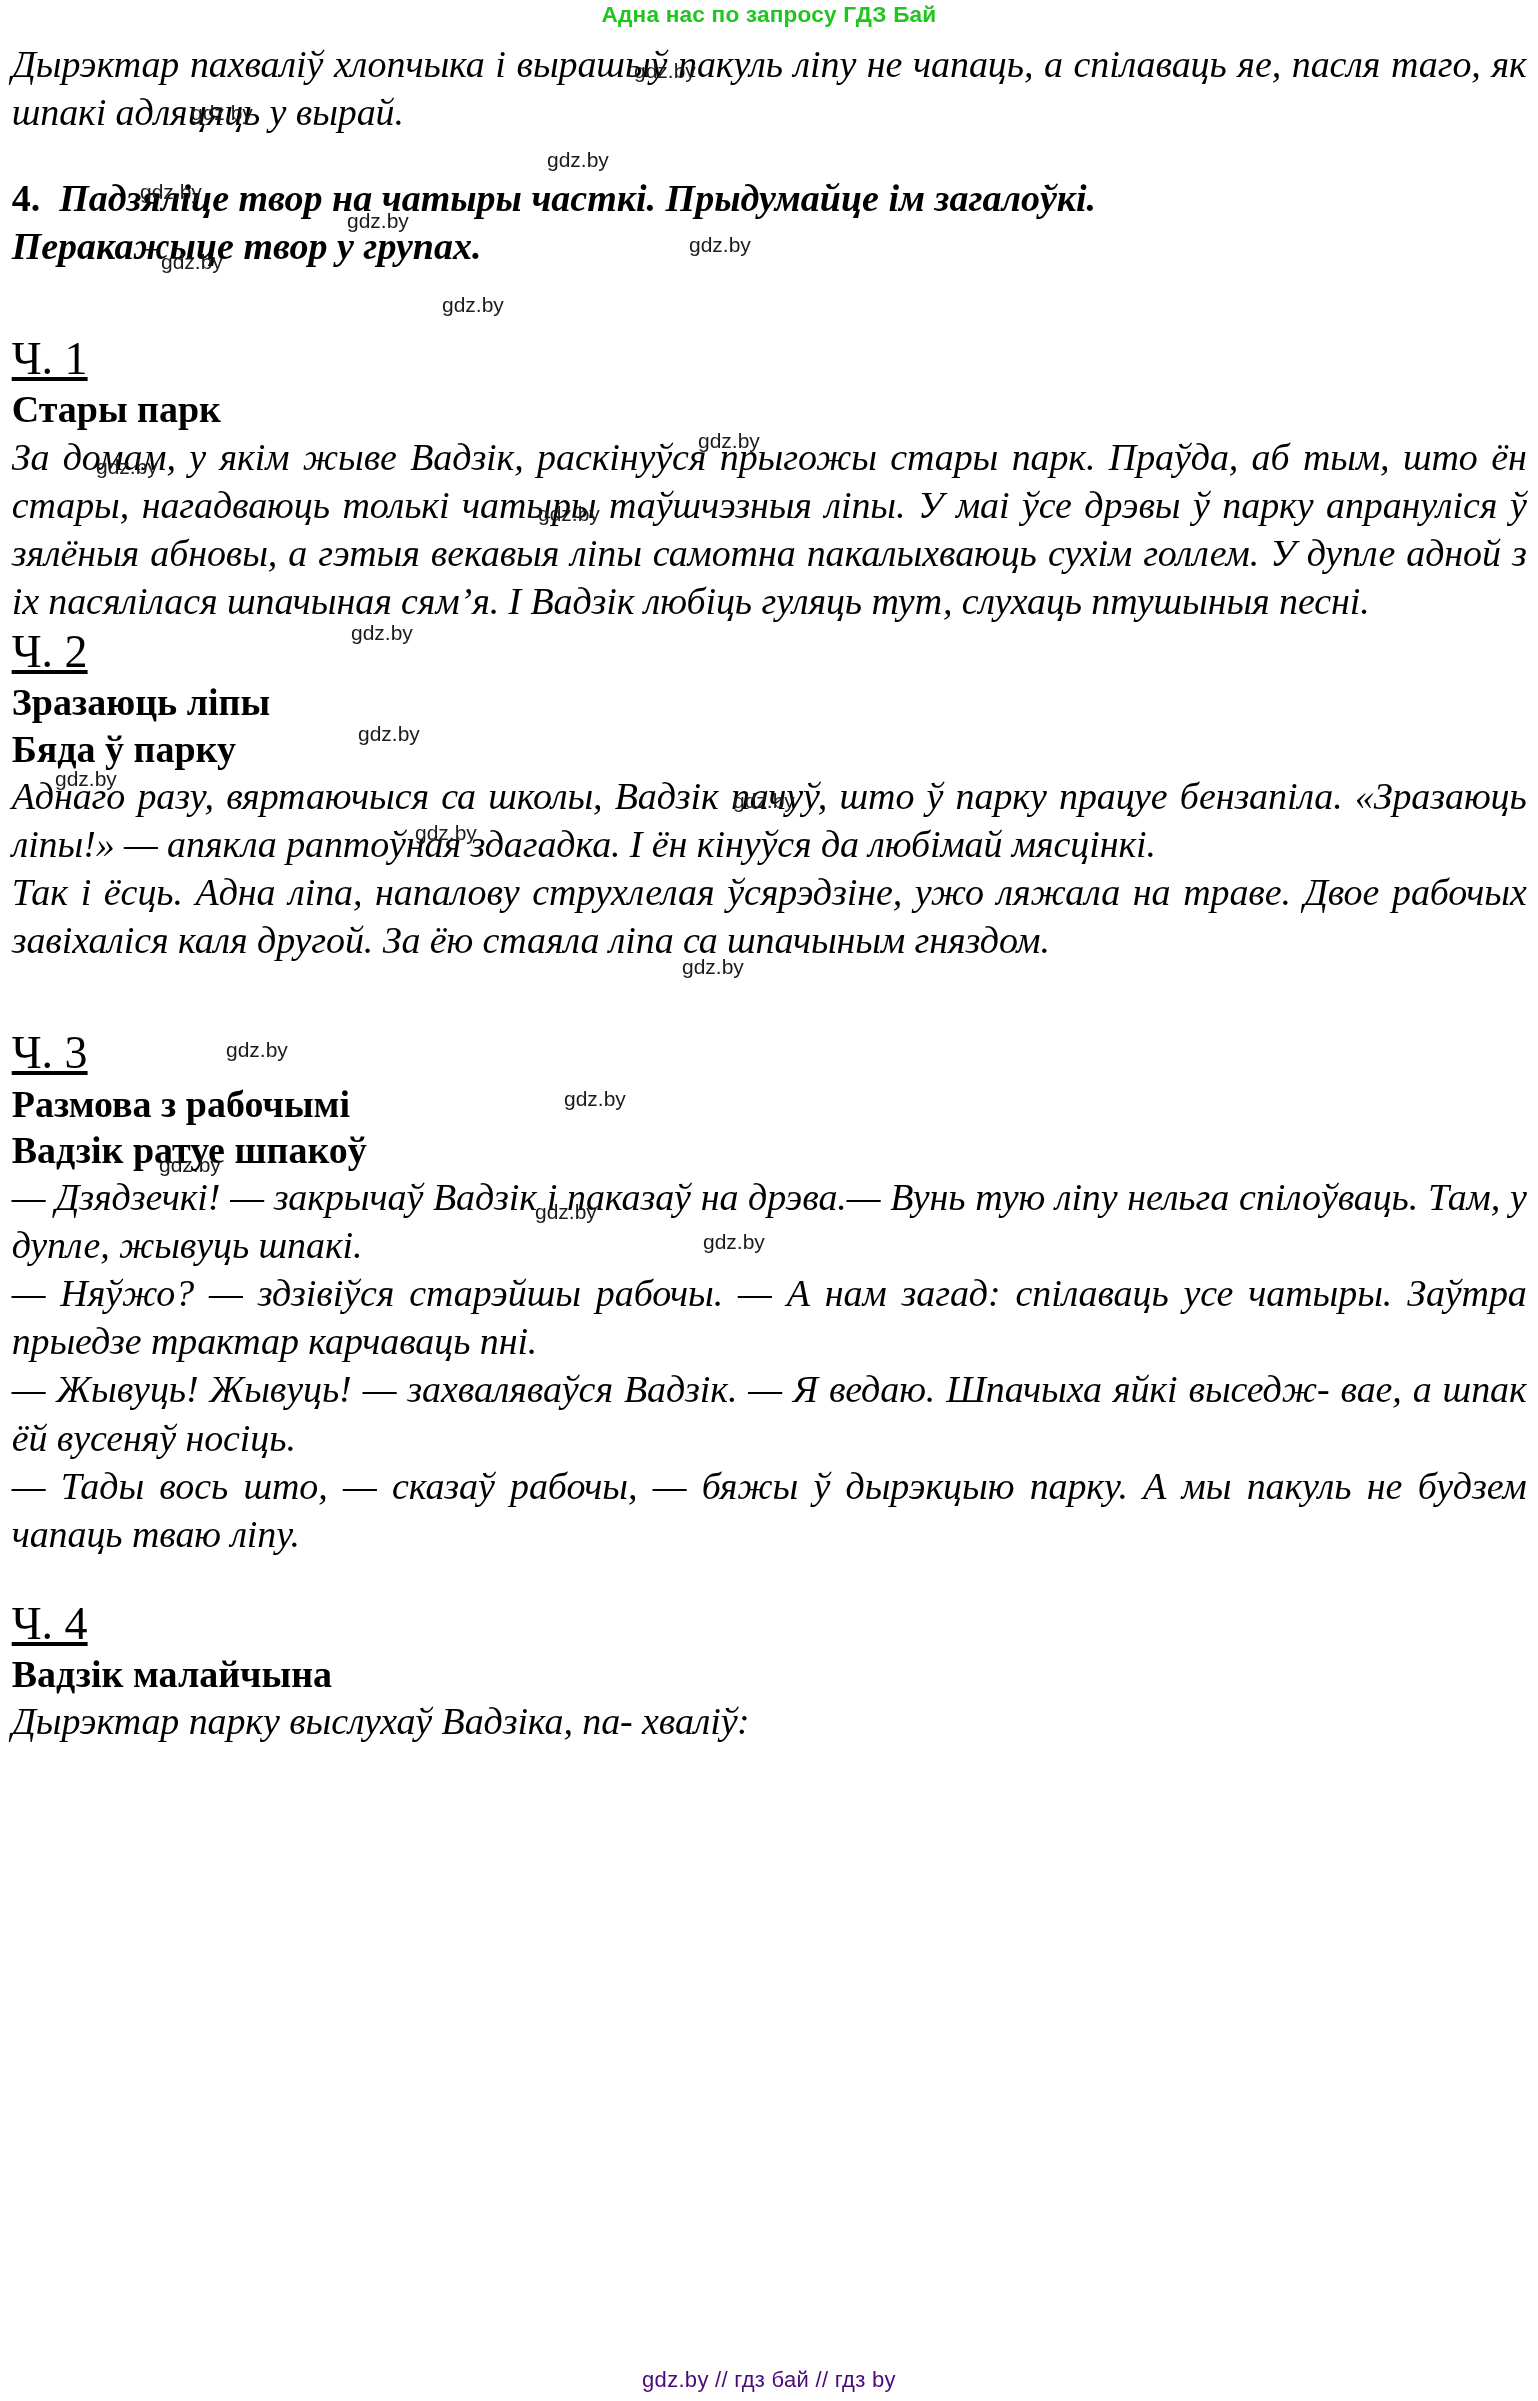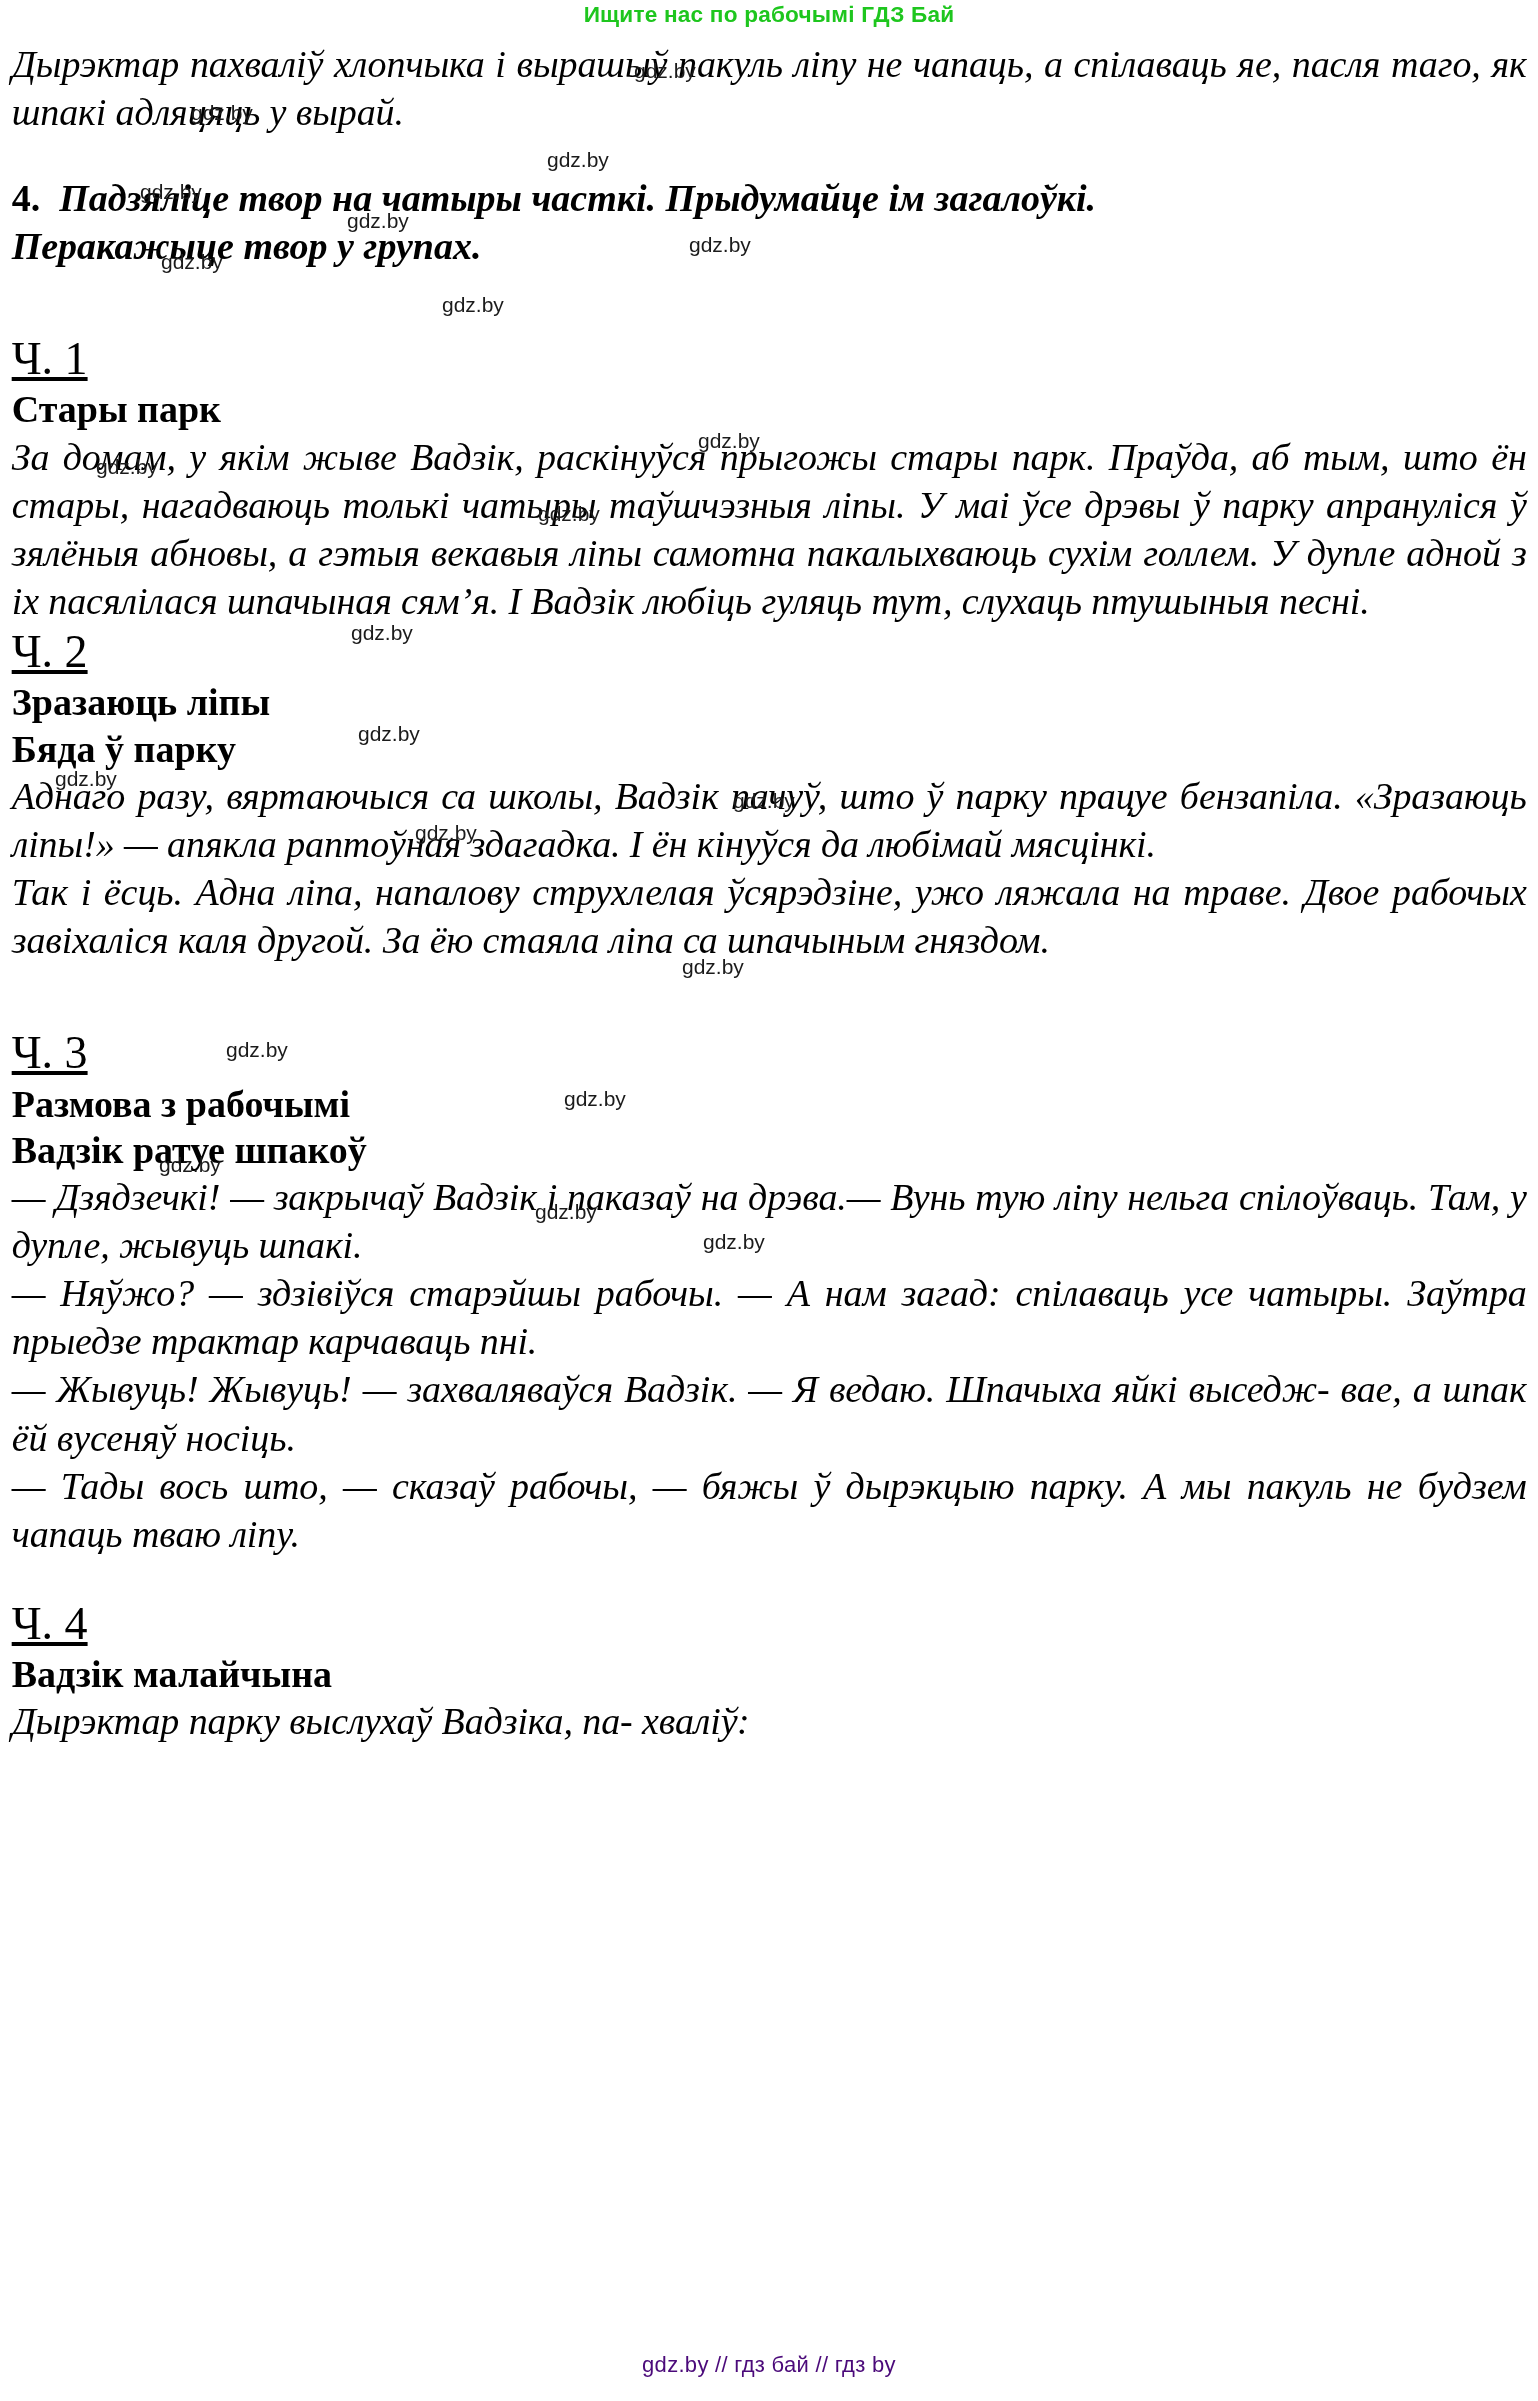--- a/index.html
+++ b/index.html
@@ -108,35 +108,35 @@
     color: #1b1b1b;
     white-space: nowrap;
     pointer-events: none;
     text-align: center;
   }
 
   
   .footer-links {
     position: absolute;
     left: 0;
-    bottom: 23px;
+    bottom: 8px;
     width: 100%;
     text-align: center;
     font-family: "Liberation Sans", "DejaVu Sans", sans-serif;
     font-size: 22px;
     color: #4b0a7a;
     letter-spacing: 0.3px;
   }
 </style>
 </head>
 <body>
 
 <div id="page" style="background: rgb(255, 255, 255); color: rgb(0, 0, 0);">
 
-  <div class="promo-banner" style="color: rgb(30, 198, 30);">Ищите нас по рабочымі ГДЗ Бай</div>
+  <div class="promo-banner" style="color: rgb(30, 198, 30);">Адна нас по запросу ГДЗ Бай</div>
 
   <div class="content">
 
     <p class="body-text">Дырэктар пахваліў хлопчыка і вырашыў пакуль ліпу не чапаць, а спілаваць яе, пасля таго, як шпакі адляцяць у вырай.</p>
 
     <div class="sp-med"></div>
 
     <p class="heading-task">
       <span class="task-num">4.</span>&nbsp;
       <span>Падзяліце твор на чатыры часткі. Прыдумайце ім загалоўкі.</span>

